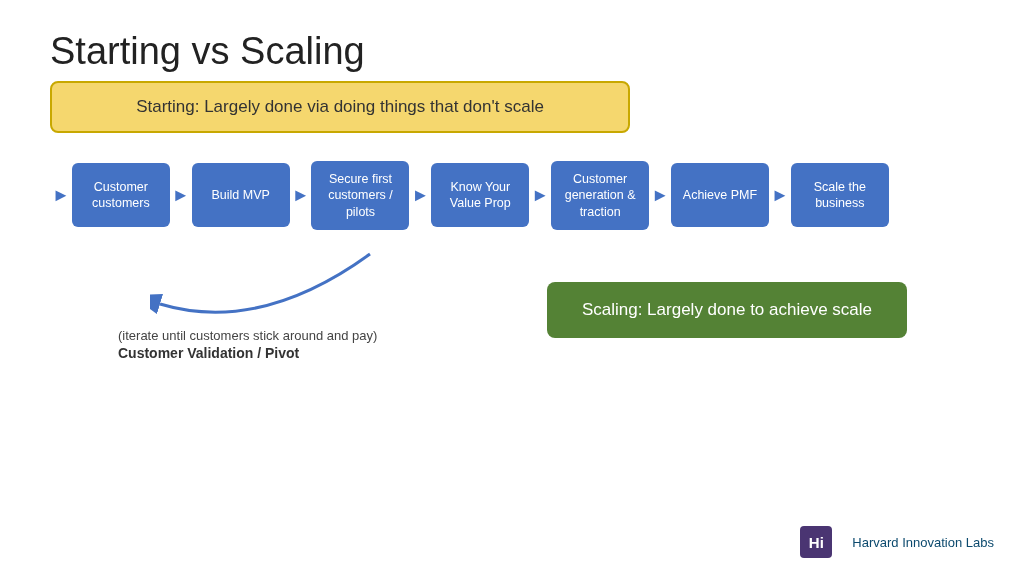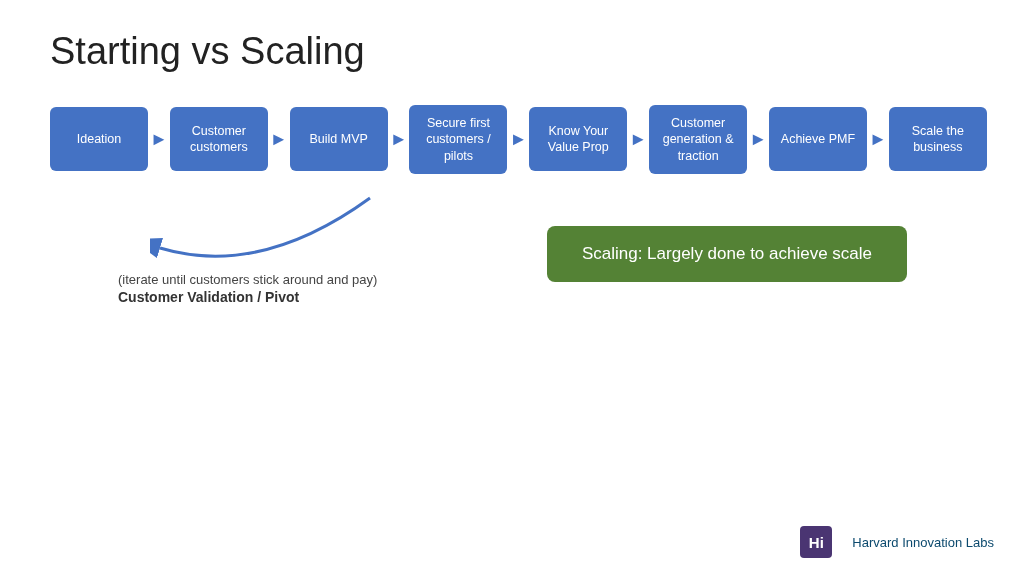--- a/index.html
+++ b/index.html
@@ -14,21 +14,21 @@
     .slide {
       width: 1024px;
       height: 576px;
       padding: 30px 50px 20px 50px;
       position: relative;
     }
     .title {
       font-size: 38px;
       font-weight: 300;
       color: #222;
-      margin-bottom: 32px;
+      margin-bottom: 8px;
     }
     .yellow-box {
       background: #f5d76e;
       border: 2px solid #c8a800;
       border-radius: 8px;
       padding: 14px 20px;
       font-size: 17px;
       color: #333;
       text-align: center;
       width: 580px;
@@ -129,24 +129,24 @@
       font-weight: 500;
     }
   </style>
 </head>
 <body>
 
 <div class="slide">
 
   <div class="title">Starting vs Scaling</div>
 
+  <div class="yellow-box">Starting: Largely done via doing things that don't scale</div>
 
   <div class="flow-row">
 
-    <div class="flow-box">Ideation</div>
     <div class="arrow">
         <span class="arrow-unicode">►</span>
       </div>
     <div class="flow-box">Customer customers</div>
     <div class="arrow">
         <span class="arrow-unicode">►</span>
       </div>
     <div class="flow-box">Build MVP</div>
     <div class="arrow">
         <span class="arrow-unicode">►</span>

